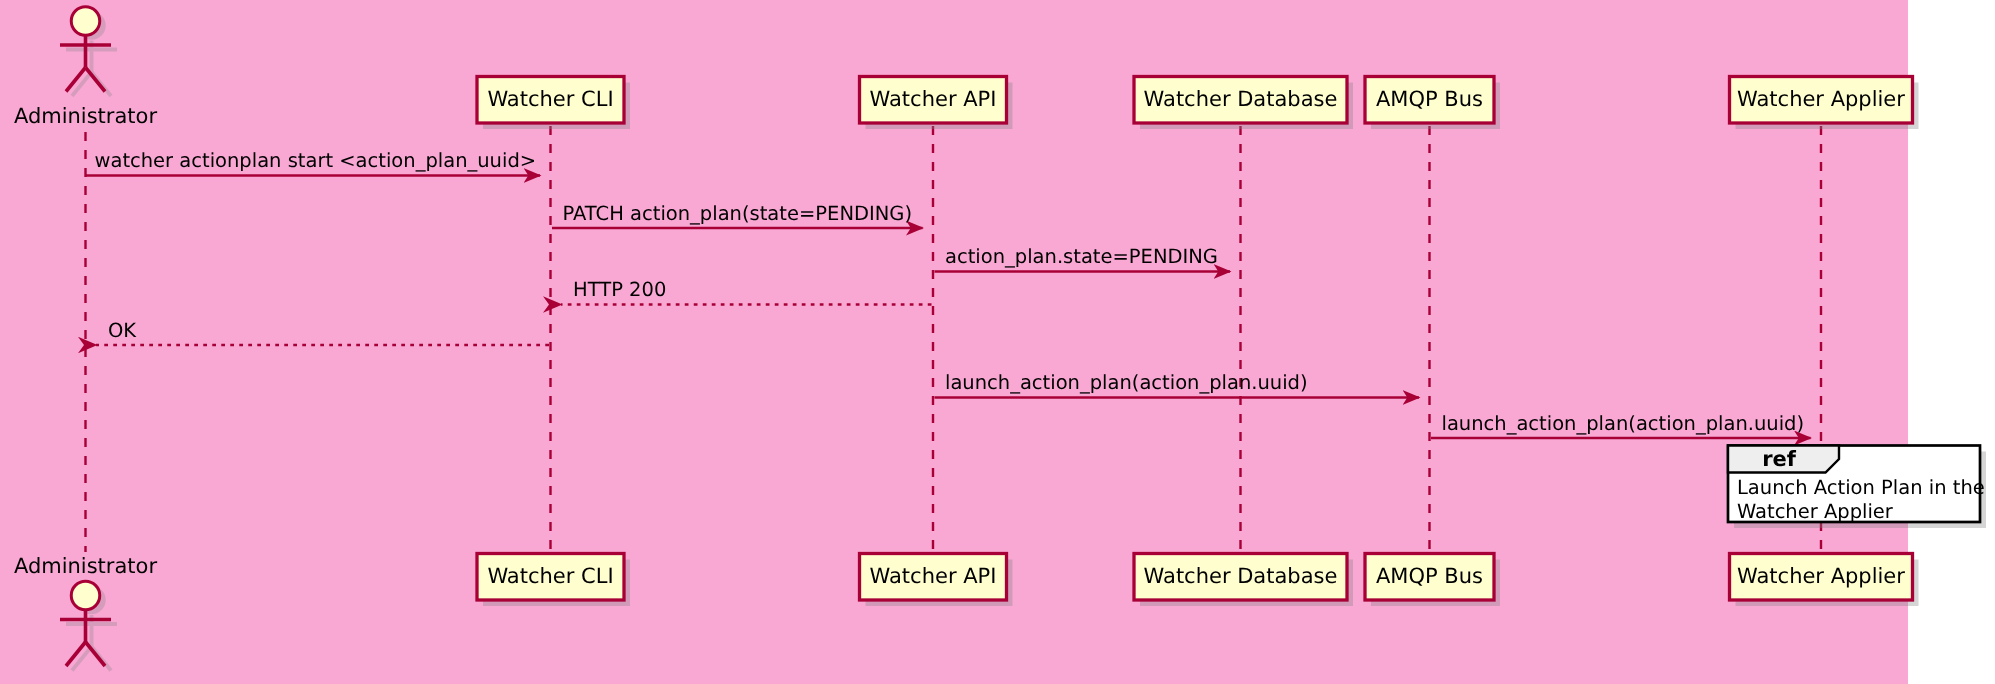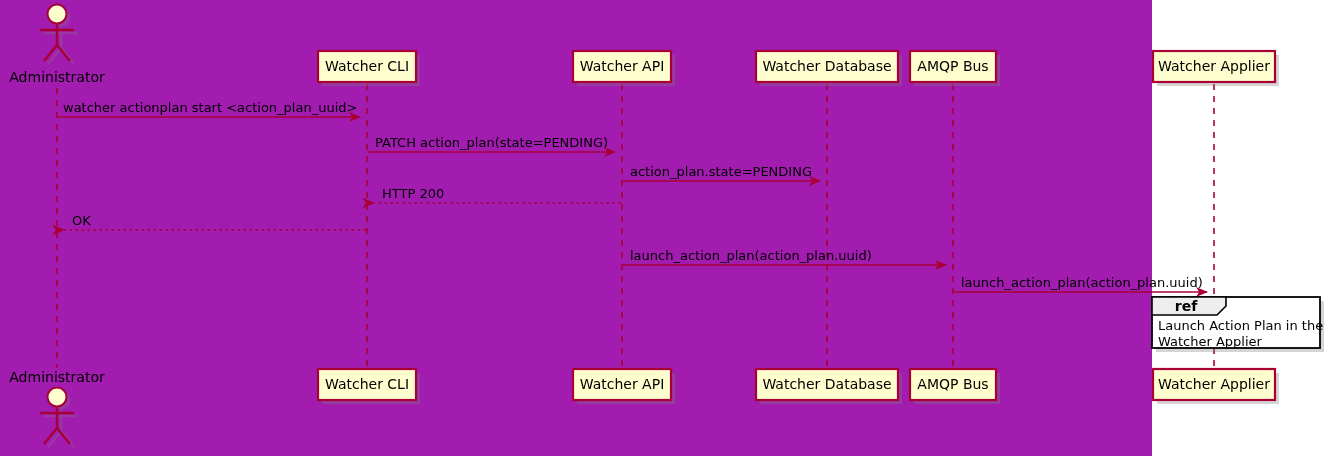--- a/index.html
+++ b/index.html
@@ -9,23 +9,23 @@
     background: #ffffff;
   }
   body {
     font-family: "DejaVu Sans", sans-serif;
     width: 1330px;
     height: 456px;
     overflow: hidden;
   }
   #diagram {
     position: relative;
-    width: 1152px;
+    width: 1272px;
     height: 456px;
-    background: #a21caf;
+    background: #f9a8d4;
   }
   #diagram svg {
     position: absolute;
     top: 0;
     left: 0;
   }
   .pbox-label,
   .msg-label,
   .actor-label,
   .ref-title,

